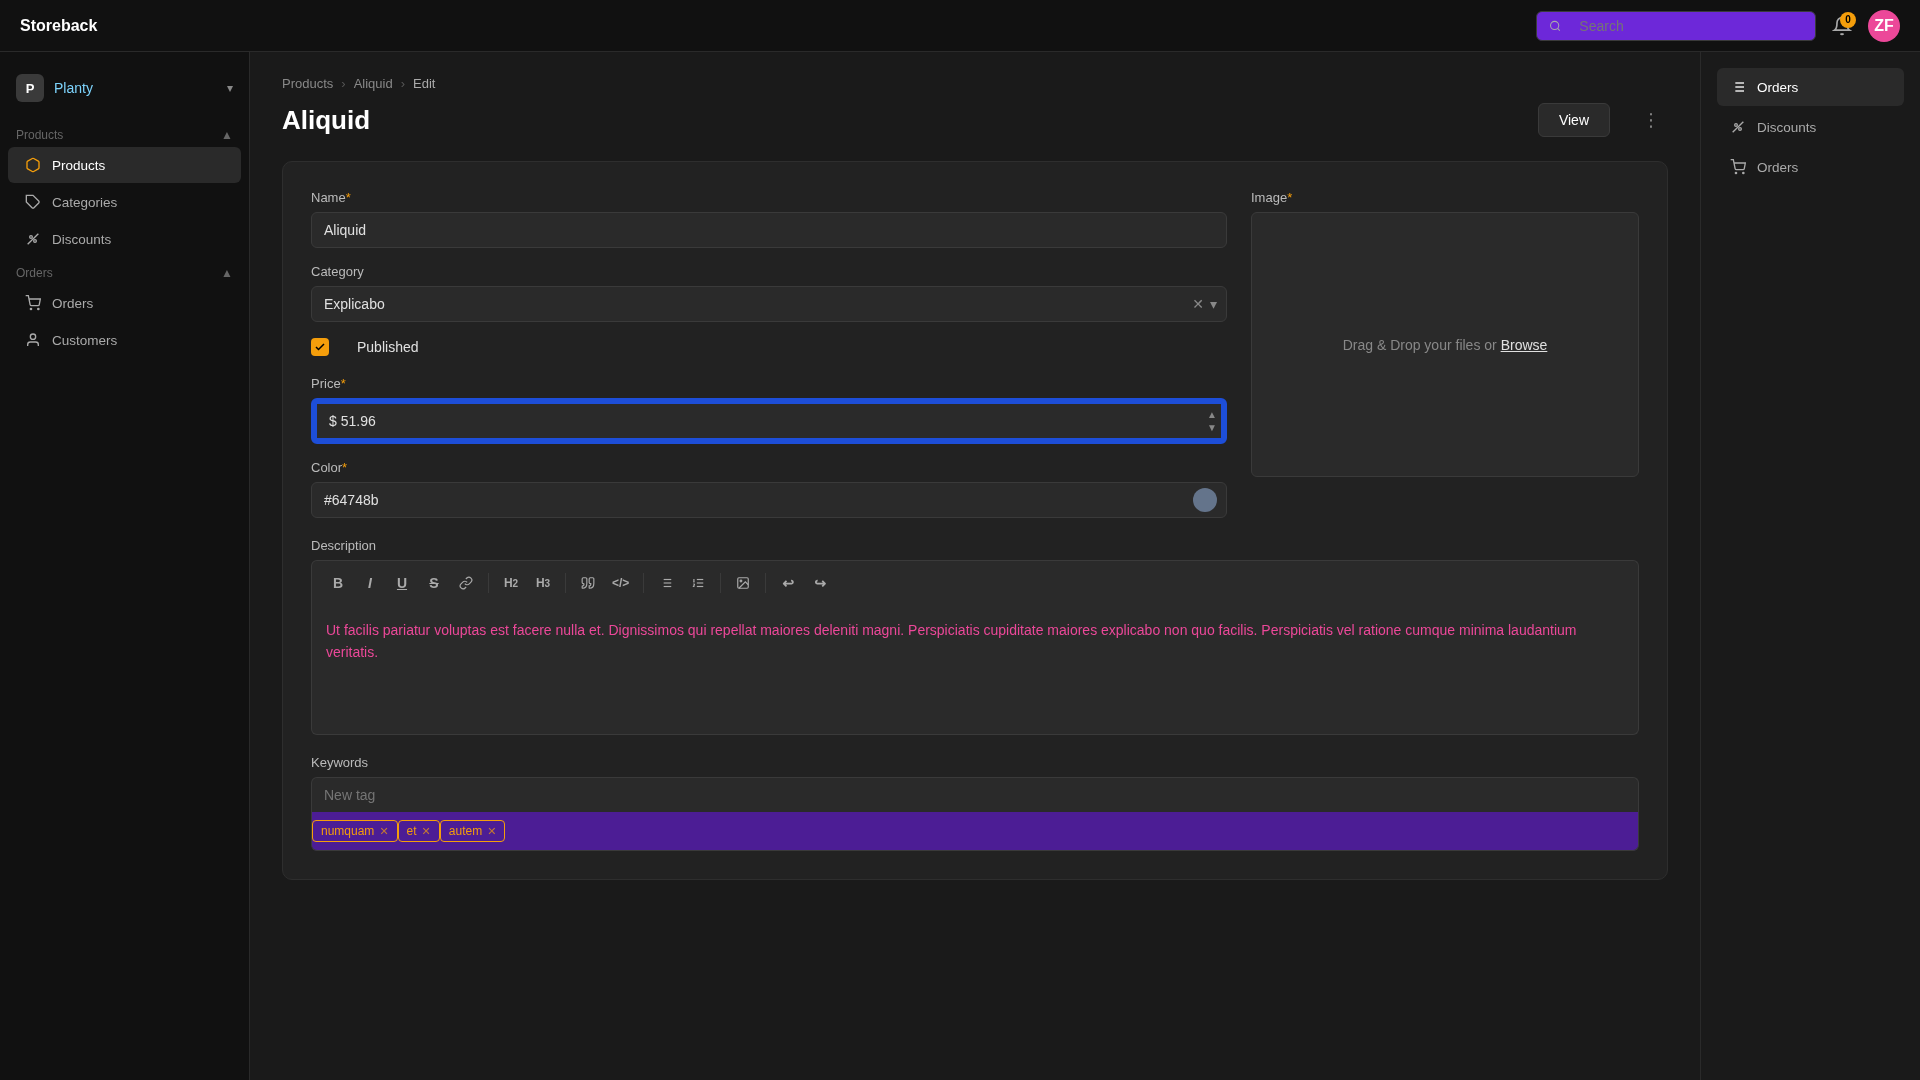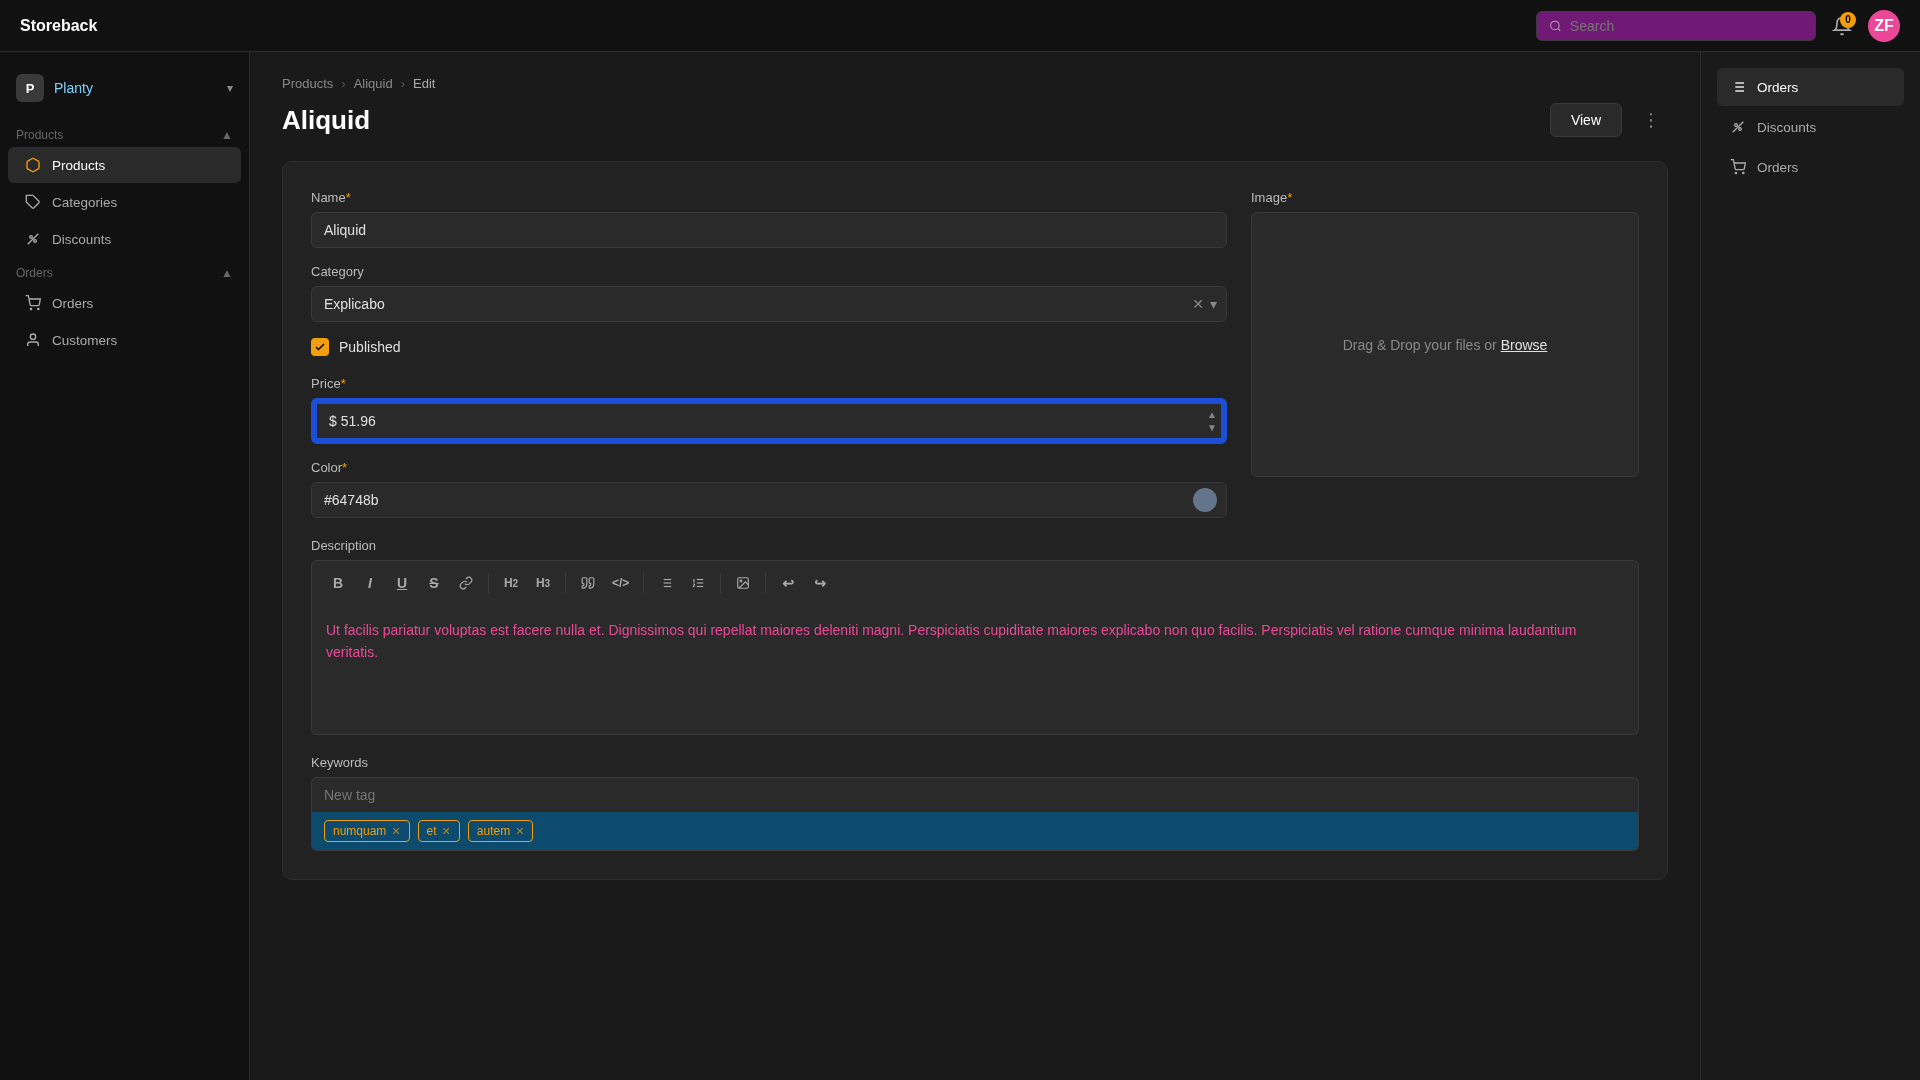--- a/index.html
+++ b/index.html
@@ -30,29 +30,29 @@
       color: #fff;
       font-weight: 600;
       font-size: 16px;
     }
     .topbar-right {
       display: flex;
       align-items: center;
       gap: 16px;
     }
     .search-bar {
-      background: #701a75;
+      background: #6d28d9;
       border: 1px solid #3a3a3a;
       border-radius: 6px;
       padding: 6px 12px;
       color: #aaa;
       width: 280px;
       display: flex;
       align-items: center;
-      gap: 8px;
+      gap: 18px;
       cursor: text;
     }
     .search-bar input {
       background: transparent;
       border: none;
       color: #aaa;
       outline: none;
       width: 100%;
       font-size: 14px;
     }
@@ -217,21 +217,21 @@
       margin-bottom: 24px;
     }
     .page-title {
       font-size: 26px;
       font-weight: 600;
       color: #fff;
     }
     .page-header-actions {
       display: flex;
       align-items: center;
-      gap: 12px;
+      gap: 24px;
     }
     .view-btn {
       background: #2a2a2a;
       border: 1px solid #3a3a3a;
       color: #fff;
       padding: 8px 20px;
       border-radius: 6px;
       cursor: pointer;
       font-size: 14px;
     }
@@ -327,21 +327,21 @@
       display: flex;
       align-items: center;
       gap: 6px;
       color: #888;
     }
 
     
     .checkbox-row {
       display: flex;
       align-items: center;
-      gap: 10px;
+      gap: 28px;
       margin-bottom: 20px;
     }
     .checkbox-custom {
       width: 18px;
       height: 18px;
       background: #f59e0b;
       border-radius: 4px;
       display: flex;
       align-items: center;
       justify-content: center;
@@ -460,27 +460,26 @@
       background: #2a2a2a;
       border: 1px solid #3a3a3a;
       border-radius: 6px 6px 0 0;
       padding: 9px 12px;
       color: #888;
       font-size: 14px;
       outline: none;
       border-bottom: none;
     }
     .keywords-tags {
-      background: #0c4a6e;
+      background: #4c1d95;
       border: 1px solid #3a3a3a;
       border-top: none;
       border-radius: 0 0 6px 6px;
-      padding: 8px 12px;
-      display: flex;
-      gap: 8px;
+      padding: 8px 0;
+      display: flex;
       flex-wrap: wrap;
     }
     .tag {
       background: transparent;
       border: 1px solid #f59e0b;
       color: #f59e0b;
       border-radius: 4px;
       padding: 3px 8px;
       font-size: 12px;
       display: flex;

